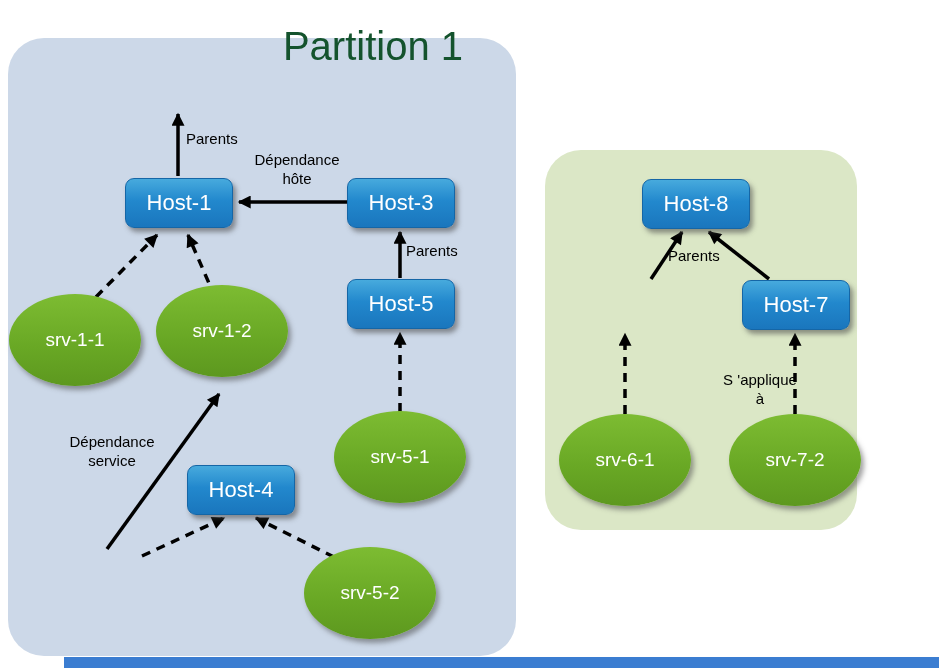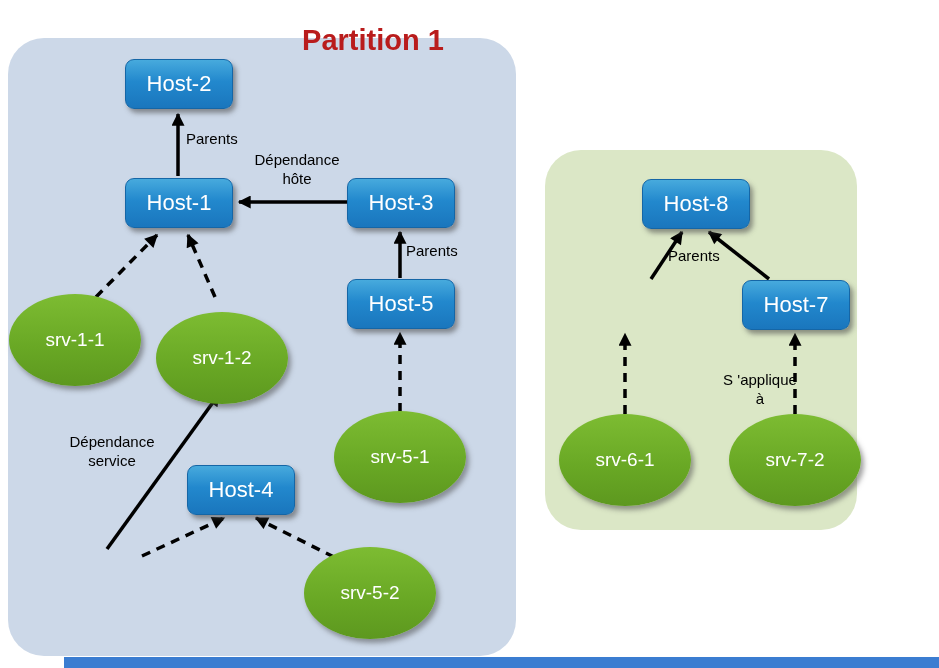--- a/index.html
+++ b/index.html
@@ -14,22 +14,22 @@
     background:#ccd8e8; border-radius:36px;
   }
   .partition-2 {
     left:545px; top:150px; width:312px; height:380px;
     background:#dbe7c6; border-radius:36px;
   }
   .arrow-layer { position:absolute; left:0; top:0; z-index:2; pointer-events:none; }
   .edge-solid { stroke:#000; stroke-width:3.5; fill:none; }
   .edge-dashed { stroke:#000; stroke-width:3.5; fill:none; stroke-dasharray:9 7; }
   .title {
-    position:absolute; z-index:4; color:#b91c1c;
-    font-size:29px; font-weight:700; text-align:center; width:250px;
+    position:absolute; z-index:4; color:#14532d;
+    font-size:40px; font-weight:400; text-align:center; width:250px;
   }
   .title-1 { left:248px; top:24px; }
   .title-2 { left:662px; top:108px; }
   .host {
     position:absolute; z-index:3; width:106px; height:48px;
     border-radius:9px;
     background:linear-gradient(180deg,#47aadd 0%,#2288cd 45%,#1a76bd 100%);
     border:1px solid #1566a6;
     box-shadow:3px 4px 5px rgba(70,70,70,.55);
     color:#fff; font-size:22px;
@@ -80,28 +80,27 @@
 
     <line class="edge-dashed" x1="96" y1="297" x2="157" y2="235" marker-end="url(#ah)"></line>
     <line class="edge-dashed" x1="215" y1="297" x2="188" y2="235" marker-end="url(#ah)"></line>
     <line class="edge-dashed" x1="400" y1="412" x2="400" y2="333" marker-end="url(#ah)"></line>
     <line class="edge-dashed" x1="142" y1="556" x2="224" y2="518" marker-end="url(#ah)"></line>
     <line class="edge-dashed" x1="334" y1="557" x2="256" y2="518" marker-end="url(#ah)"></line>
     <line class="edge-dashed" x1="625" y1="414" x2="625" y2="334" marker-end="url(#ah)"></line>
     <line class="edge-dashed" x1="795" y1="414" x2="795" y2="334" marker-end="url(#ah)"></line>
   </svg>
 
-  <div class="host" style="left:125px;top:59px">Host-2</div>
   <div class="host" style="left:125px;top:178px">Host-1</div>
   <div class="host" style="left:347px;top:178px">Host-3</div>
   <div class="host" style="left:347px;top:279px">Host-5</div>
   <div class="host" style="left:187px;top:465px">Host-4</div>
 
   <div class="service" style="left:9px;top:294px">srv-1-1</div>
-  <div class="service" style="left:156px;top:312px">srv-1-2</div>
+  <div class="service" style="left:156px;top:285px">srv-1-2</div>
   <div class="service" style="left:334px;top:411px">srv-5-1</div>
   <div class="service" style="left:304px;top:547px">srv-5-2</div>
 
   <div class="host" style="left:642px;top:179px">Host-8</div>
   <div class="host" style="left:742px;top:280px">Host-7</div>
 
   <div class="service" style="left:559px;top:414px">srv-6-1</div>
   <div class="service" style="left:729px;top:414px">srv-7-2</div>
 
   <div class="edge-label" style="left:186px;top:130px">Parents</div>

